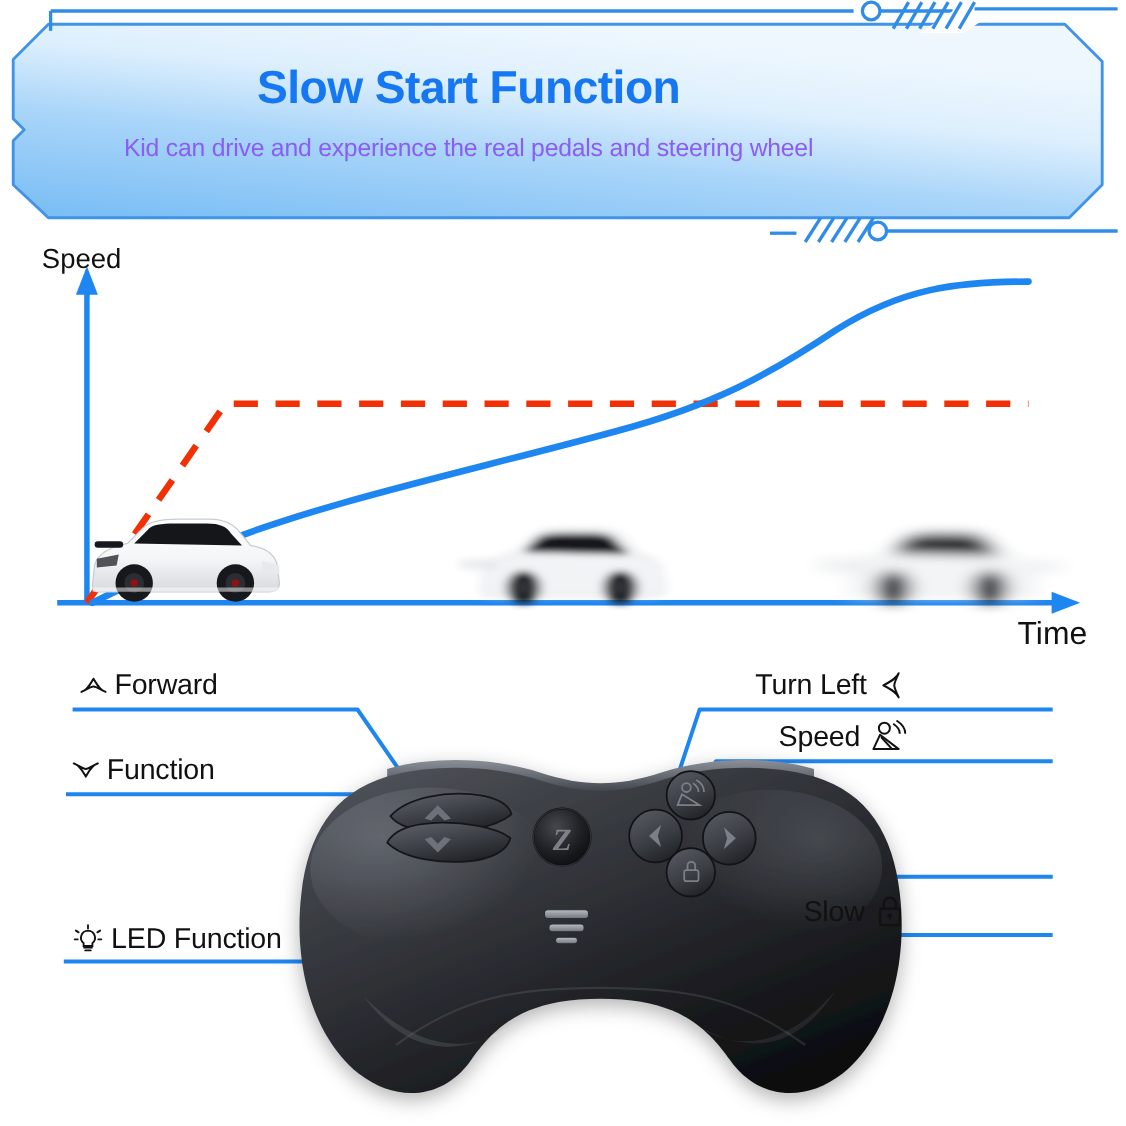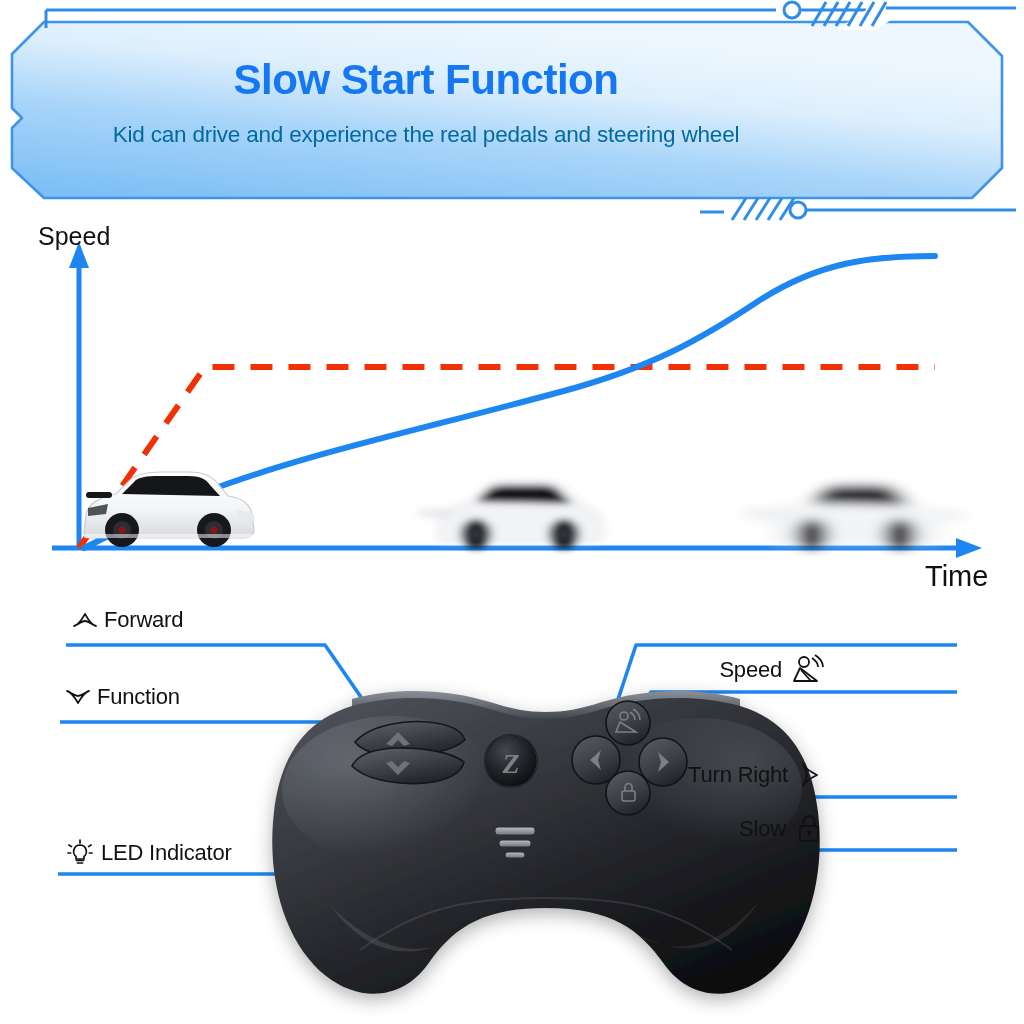--- a/index.html
+++ b/index.html
@@ -13,31 +13,31 @@
   .txt{position:absolute;white-space:nowrap;}
 
   
   #banner-title{
     left:0;right:0;top:56px;text-align:center;
     font-size:42px;font-weight:bold;letter-spacing:-0.5px;
     color:#1677f2;
   }
   #banner-sub{
     left:0;right:0;top:122px;text-align:center;
-    font-size:22.5px;font-weight:400;color:#0369a1;letter-spacing:-0.2px;
+    font-size:22.5px;font-weight:400;color:#8b5cf6;letter-spacing:-0.2px;
   }
 
   
   #speed-label{left:38px;top:222px;font-size:25px;color:#111;}
   #time-label{left:925px;top:560px;font-size:29px;color:#111;}
 
   
   .callout{
-    position:absolute;display:flex;align-items:center;
-    font-size:22px;color:#111;letter-spacing:-0.2px;white-space:nowrap;
+    position:absolute;display:flex;
+    font-size:26px;color:#111;letter-spacing:-0.2px;white-space:nowrap;
   }
   .callout .ico{display:inline-flex;align-items:center;justify-content:center;}
   .callout.left .ico{margin-right:4px;}
   .callout.right .ico{margin-left:8px;}
 
   #cl-forward{left:70px;top:607px;}
   #cl-reverse{left:63px;top:684px;}
   #cl-led{left:63px;top:838px;}
   #cl-turnleft{right:28px;top:607px;}
   #cl-speedbtn{right:28px;top:654px;}
@@ -368,47 +368,47 @@
           <path d="M 13.5,22.5 h 7"></path>
           <path d="M 14.5,25 h 5"></path>
           <path d="M 17,2 v 3"></path>
           <path d="M 6,7 l 2.5,1.6"></path>
           <path d="M 28,7 l -2.5,1.6"></path>
           <path d="M 5,15 h 2.6"></path>
           <path d="M 29,15 h -2.6"></path>
         </g>
       </svg>
     </span>
-    <span>LED Indicator</span>
-  </div>
-
+    <span>LED Function</span>
+  </div>
+
+  <div class="callout right" id="cl-turnleft">
+    <span>Turn Left</span>
+    <span class="ico">
+      <svg width="28" height="30" viewBox="0 0 28 30">
+        <path d="M 21,4 C 19,9 13,12 7,15 C 13,18 19,21 21,26 C 19,21 17,18 17,15 C 17,12 19,9 21,4 Z" fill="none" stroke="#111" stroke-width="1.8" stroke-linejoin="round"></path>
+      </svg>
+    </span>
+  </div>
 
   <div class="callout right" id="cl-speedbtn">
     <span>Speed</span>
     <span class="ico">
       <svg width="34" height="32" viewBox="0 0 34 32">
         <g stroke="#111" stroke-width="1.8" fill="none" stroke-linejoin="round">
           <circle cx="14" cy="8" r="5"></circle>
           <path d="M 10,14 L 4,27 L 27,27 Z"></path>
           <path d="M 11,16 L 21,27"></path>
           <path d="M 22,4 q 6,4 6,9"></path>
           <path d="M 25,1 q 8,5 8,12"></path>
         </g>
       </svg>
     </span>
   </div>
 
-  <div class="callout right" id="cl-turnright">
-    <span>Turn Right</span>
-    <span class="ico">
-      <svg width="28" height="30" viewBox="0 0 28 30">
-        <path d="M 7,4 C 9,9 15,12 21,15 C 15,18 9,21 7,26 C 9,21 11,18 11,15 C 11,12 9,9 7,4 Z" fill="none" stroke="#111" stroke-width="1.8" stroke-linejoin="round"></path>
-      </svg>
-    </span>
-  </div>
 
   <div class="callout right" id="cl-stop">
     <span>Slow</span>
     <span class="ico">
       <svg width="30" height="32" viewBox="0 0 30 32">
         <g stroke="#111" stroke-width="2" fill="none" stroke-linejoin="round">
           <rect x="6" y="13" width="18" height="15" rx="2"></rect>
           <path d="M 9.5,13 v -4.5 a 5.5,5.5 0 0 1 11,0 V 13"></path>
           <path d="M 15,18 v 5"></path>
           <path d="M 15,18 l -2,2"></path>

